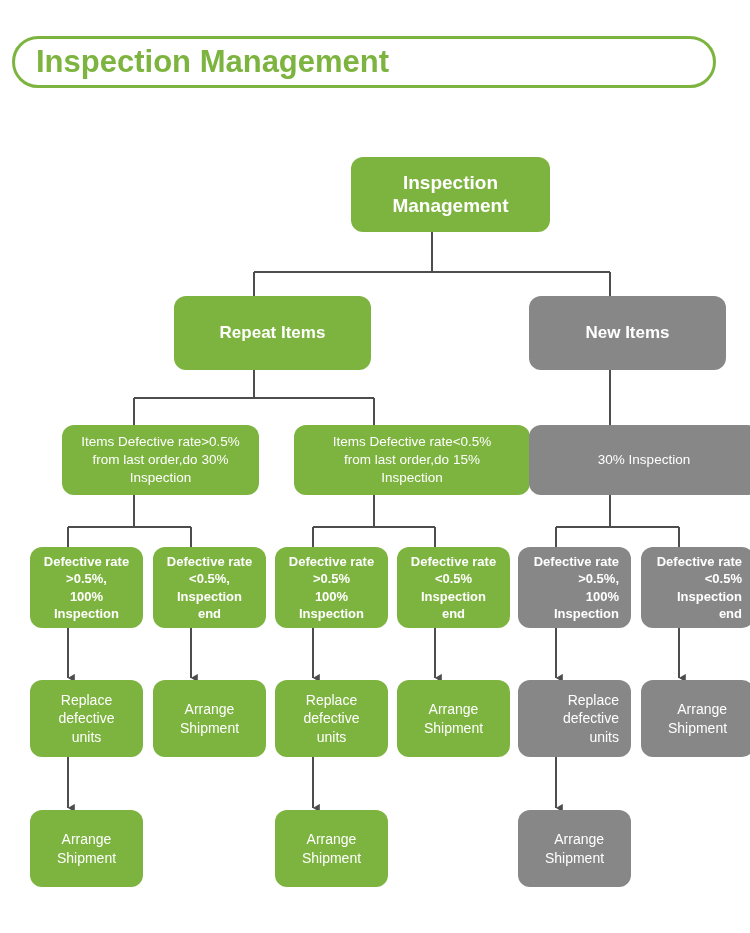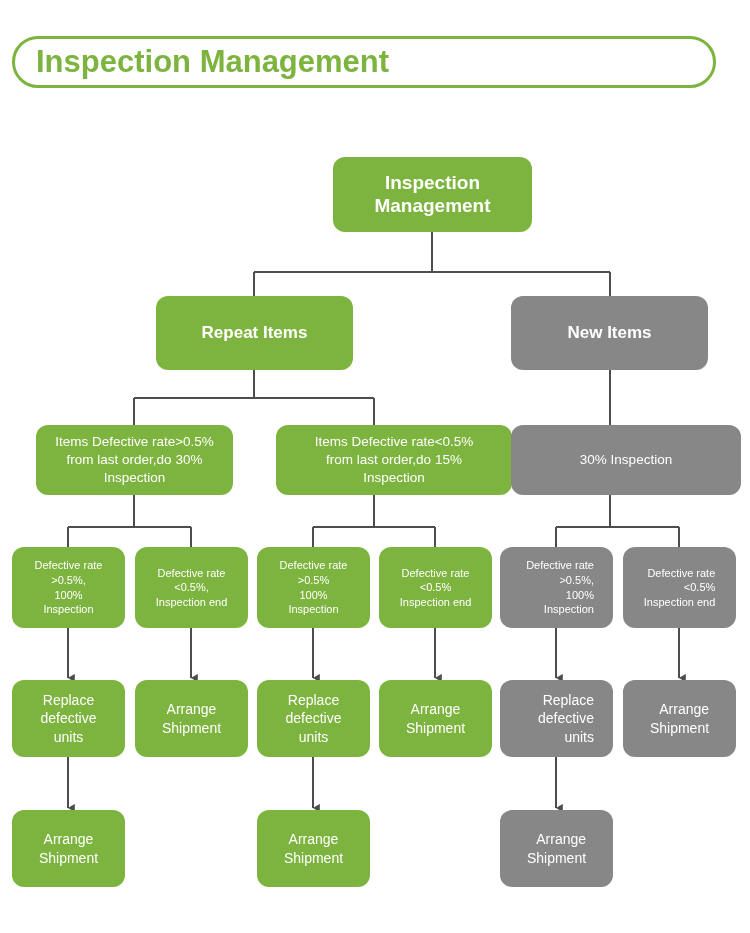--- a/index.html
+++ b/index.html
@@ -38,29 +38,30 @@
   
   .node{
     position:absolute;
     box-sizing:border-box;
     border-radius:12px;
     display:flex;
     align-items:center;
     justify-content:center;
     text-align:center;
     color:#ffffff;
-    padding:2px 19px;
+    padding:2px 12px;
     line-height:1.18;
+    margin-left:18px;
   }
   .green{background:#7db43f;}
   .gray{background:#878787;text-align:right;}
   .n-root{font-size:19px;font-weight:bold;line-height:1.16;}
   .n-l2{font-size:17px;font-weight:bold;}
   .n-l3{font-size:13.5px;font-weight:normal;line-height:1.32;}
-  .n-l4{font-size:11px;font-weight:normal;line-height:1.32;}
+  .n-l4{font-size:13px;font-weight:bold;line-height:1.32;}
   .n-l5{font-size:14px;font-weight:normal;line-height:1.32;}
   .n-l6{font-size:14px;font-weight:normal;line-height:1.32;}
   .node span{display:block;white-space:pre-line;}
 </style>
 </head>
 <body>
 
 <div id="stage">
 
   <div class="header-pill"></div>
@@ -119,21 +120,21 @@
 Management</span>
   </div>
 
   <div class="node green n-l2" style="left:156px;top:296px;width:197px;height:74px;">
     <span>Repeat Items</span>
   </div>
   <div class="node gray n-l2" style="left:511px;top:296px;width:197px;height:74px;">
     <span>New Items</span>
   </div>
 
-  <div class="node green n-l3" style="left:36px;top:425px;width:197px;height:70px;">
+  <div class="node green n-l3" style="left:44px;top:425px;width:197px;height:70px;">
     <span>Items Defective rate&gt;0.5%
 from last order,do 30%
 Inspection</span>
   </div>
   <div class="node green n-l3" style="left:276px;top:425px;width:236px;height:70px;">
     <span>Items Defective rate&lt;0.5%
 from last order,do 15%
 Inspection</span>
   </div>
   <div class="node gray n-l3" style="left:511px;top:425px;width:230px;height:70px;">

